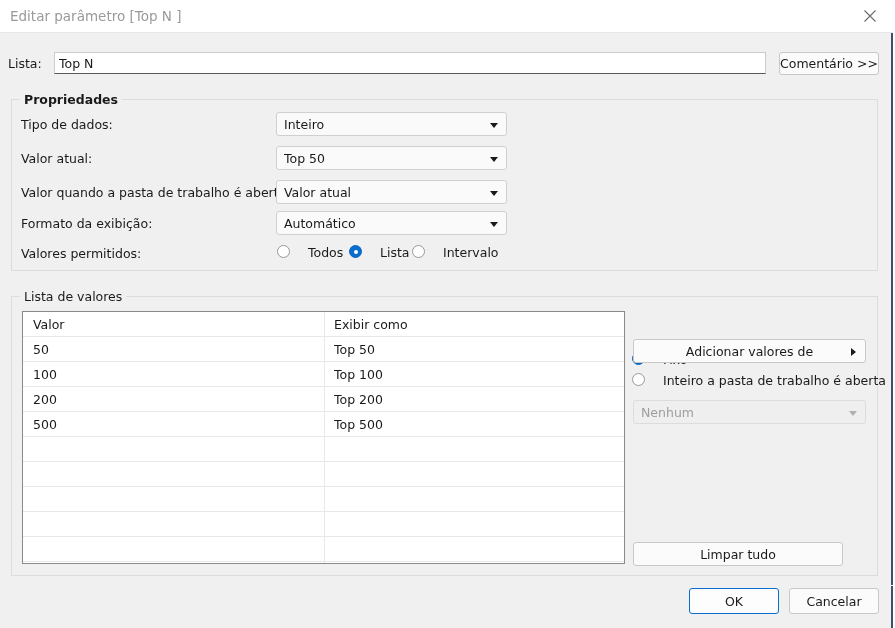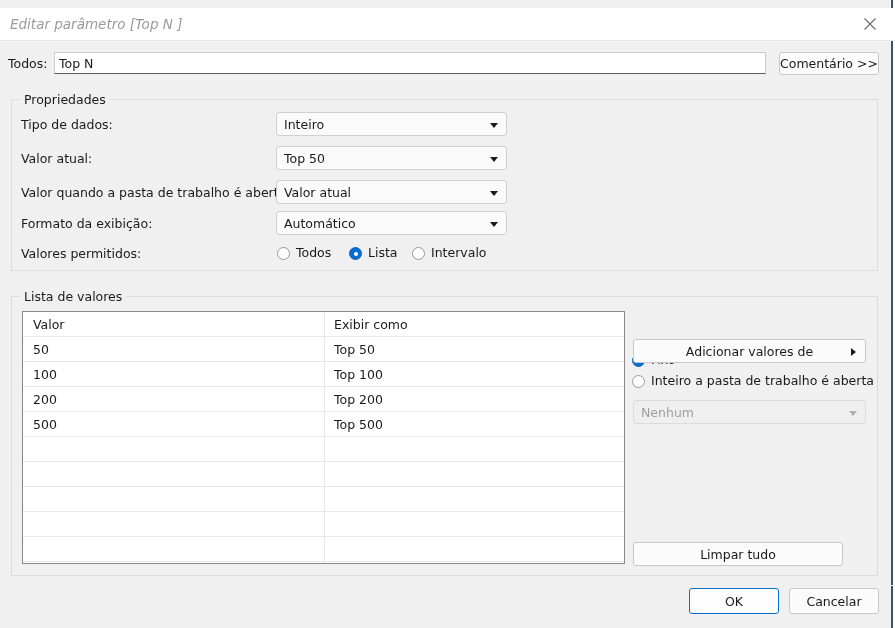--- a/index.html
+++ b/index.html
@@ -37,27 +37,26 @@
     position: absolute;
     right: 2px; top: 0;
     width: 1px;
     height: 30px;
     background: #ffffff;
   }
 
   
   .titlebar {
     position: absolute;
-    left: 0; top: 8px;
+    left: 0; top: 0;
     width: 893px;
     height: 33px;
     background: #ffffff;
     border-bottom: 1px solid #e6e6e6;
     box-sizing: border-box;
-    font-style: italic;
   }
   .titlebar-text {
     position: absolute;
     left: 10px; top: 8px;
     font-size: 13.5px;
     color: #9a9a9a;
     white-space: nowrap;
   }
   .close-btn {
     position: absolute;
@@ -112,21 +111,21 @@
   }
   .group-title {
     position: absolute;
     top: -8px; left: 8px;
     background: #f0f0f0;
     padding: 0 4px;
     font-size: 12.5px;
     color: #1a1a1a;
     white-space: nowrap;
   }
-  #group-props { left: 11px; top: 99px; width: 867px; height: 172px; }
+  #group-props { left: 11px; top: 99px; width: 867px; height: 172px; font-weight: bold; }
   #group-list  { left: 11px; top: 296px; width: 867px; height: 280px; }
 
   
   .prop-label {
     position: absolute;
     font-size: 12.5px;
     color: #1a1a1a;
     white-space: nowrap;
   }
   .combo {
@@ -156,23 +155,24 @@
   }
   .combo.disabled { background: #efefef; border-color: #dcdcdc; }
   .combo.disabled .combo-text { color: #9e9e9e; }
   .combo.disabled .arrow { border-top-color: #b0b0b0; }
 
   
   .radio-group { position: absolute; }
   .radio {
     position: absolute;
     display: flex;
-    align-items: flex-end;
-    cursor: default;
-    white-space: nowrap;
+    align-items: flex-start;
+    cursor: default;
+    white-space: nowrap;
+    gap: 12px;
   }
   .radio .dot {
     width: 13px; height: 13px;
     border-radius: 50%;
     border: 1px solid #999999;
     background: #ffffff;
     box-sizing: border-box;
     margin-right: 6px;
     flex: 0 0 auto;
     position: relative;
@@ -292,21 +292,21 @@
 
   <div class="titlebar">
     <div class="titlebar-text">Editar parâmetro [Top N ]</div>
     <div class="close-btn">
       <svg width="14" height="14" viewBox="0 0 14 14" aria-hidden="true">
         <path d="M1.5 1.5 L12.5 12.5 M12.5 1.5 L1.5 12.5" stroke="#6b6b6b" stroke-width="1.1" fill="none"></path>
       </svg>
     </div>
   </div>
 
-  <div class="name-label">Todos:</div>
+  <div class="name-label">Lista:</div>
   <input class="name-input" type="text" value="Top N" style="">
   <button class="comment-btn">Comentário &gt;&gt;</button>
 
   <div class="group" id="group-props">
     <div class="group-title">Propriedades</div>
   </div>
 
   <div class="prop-label" style="left:21px; top:117px;">Tipo de dados:</div>
   <div class="combo" style="left:276px; top:112px; width:231px;">
     <span class="combo-text">Inteiro</span>

